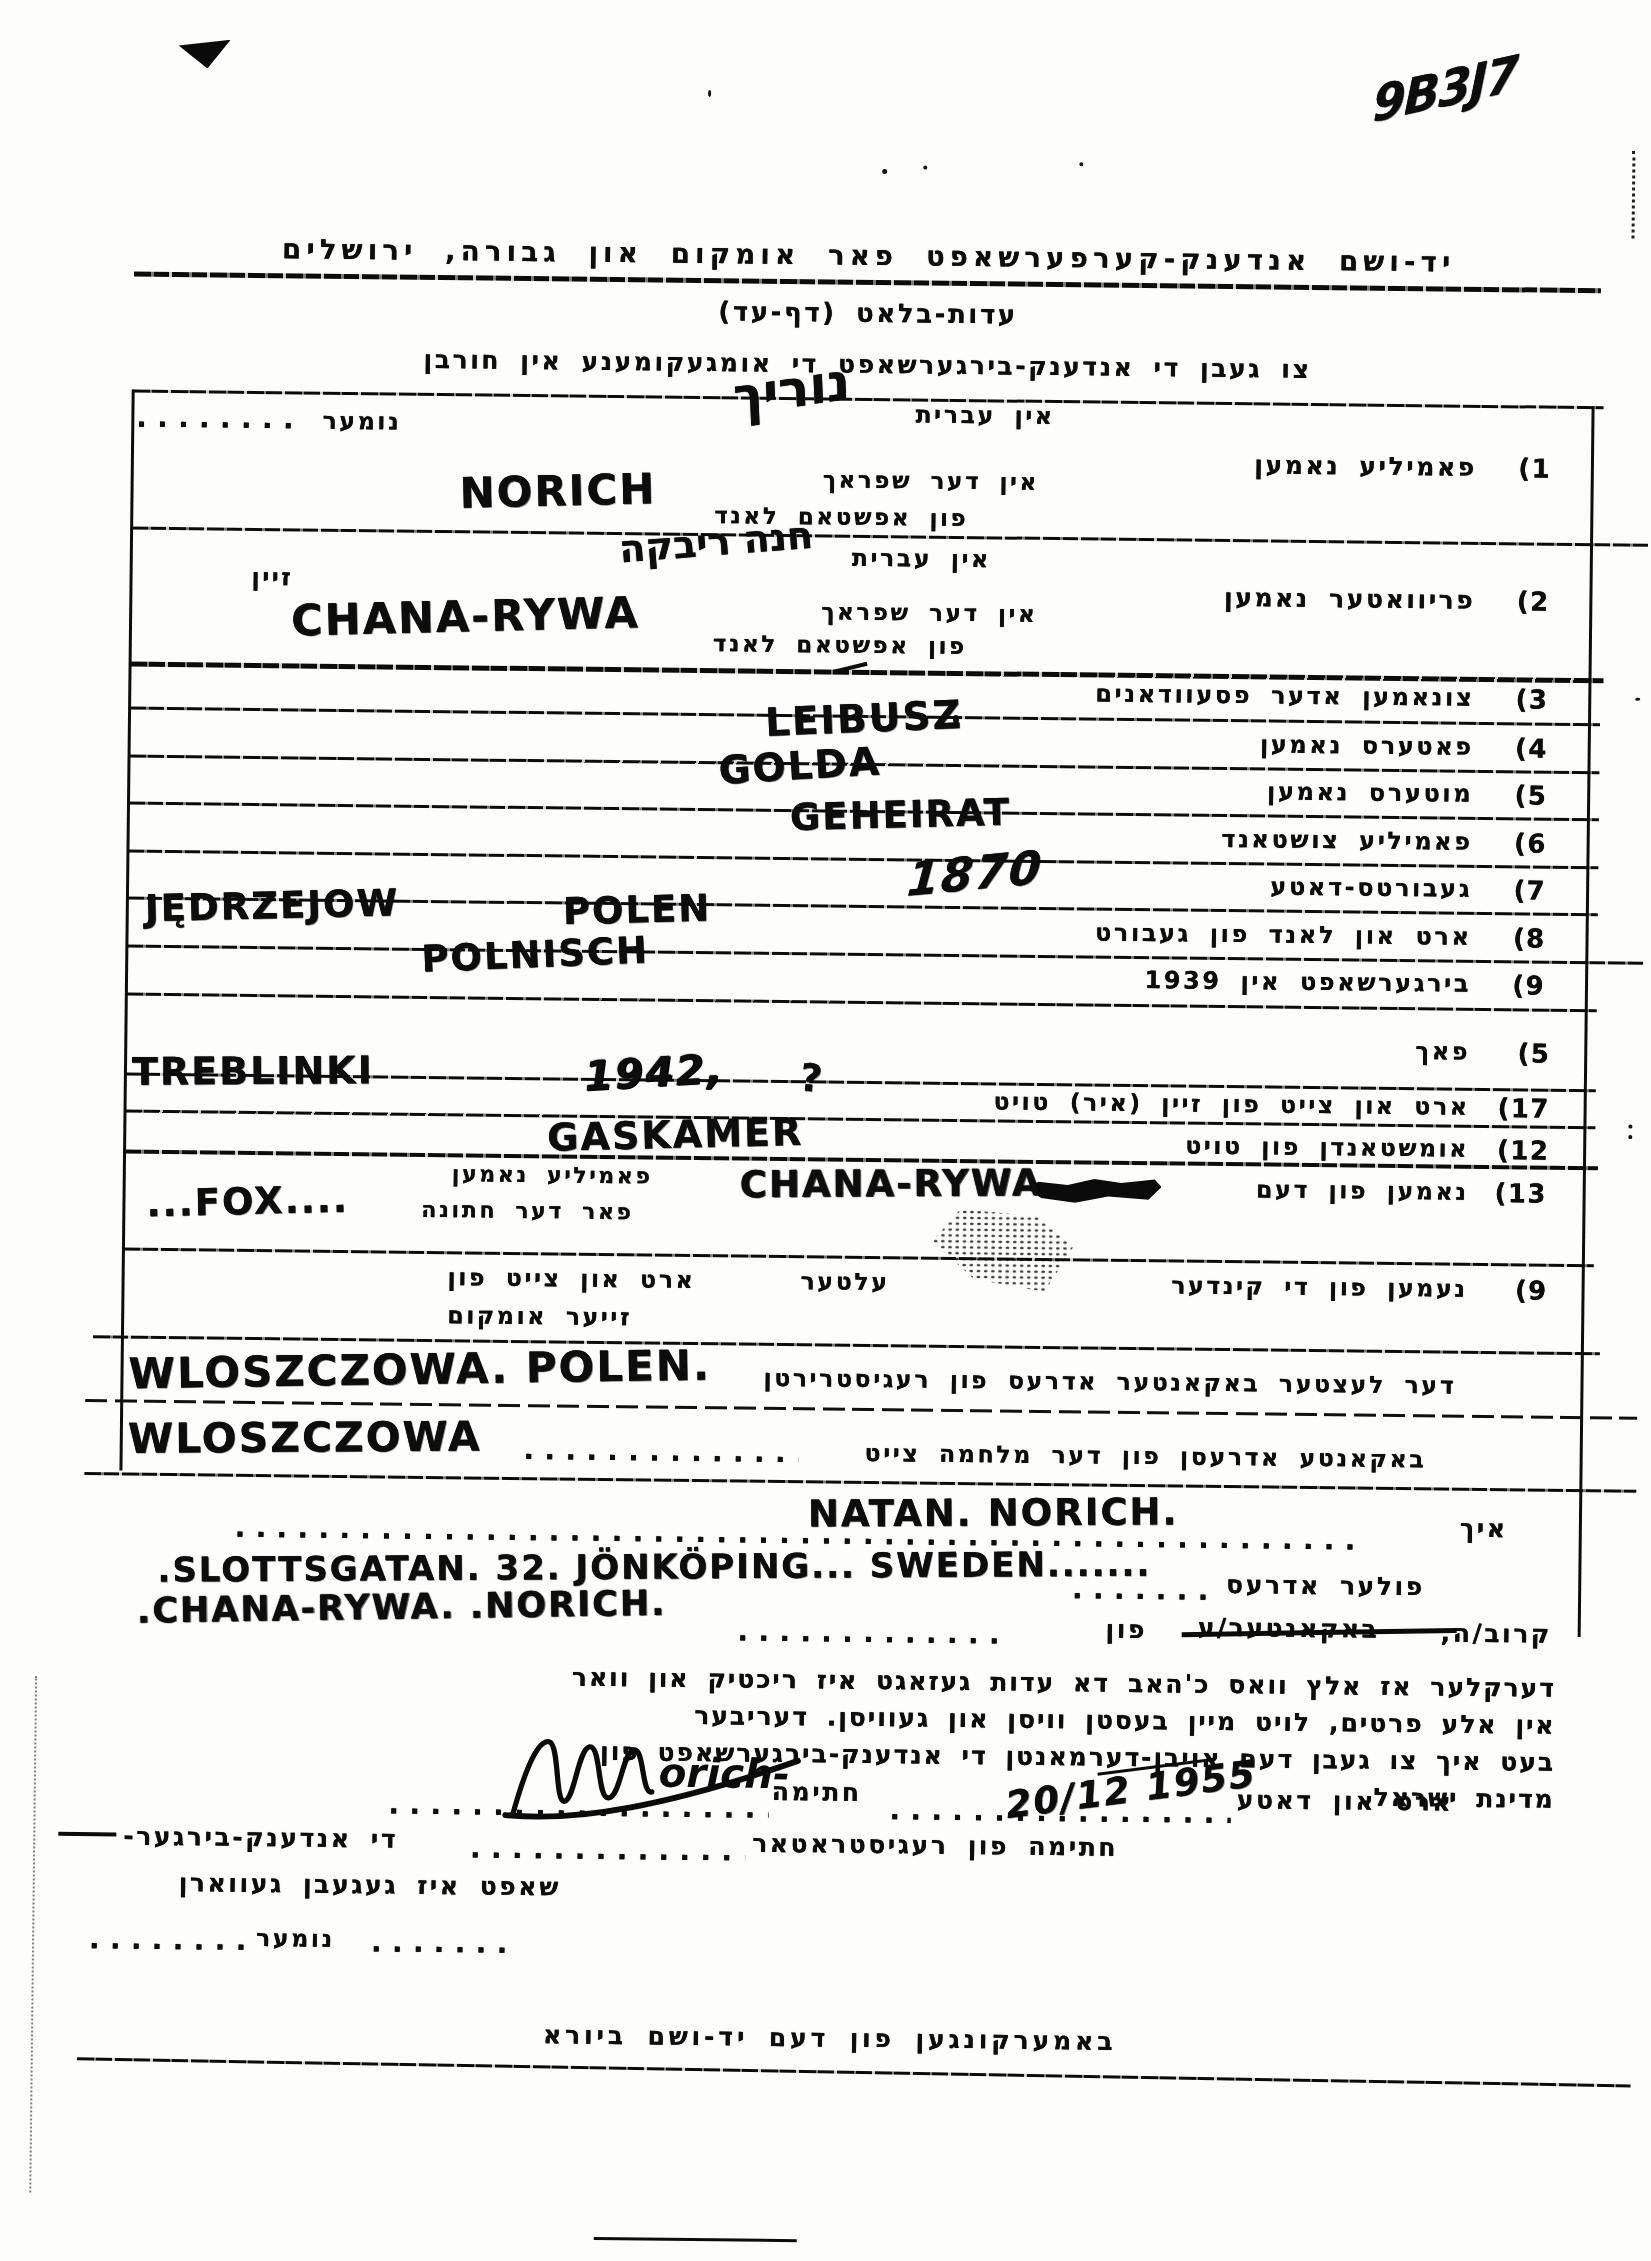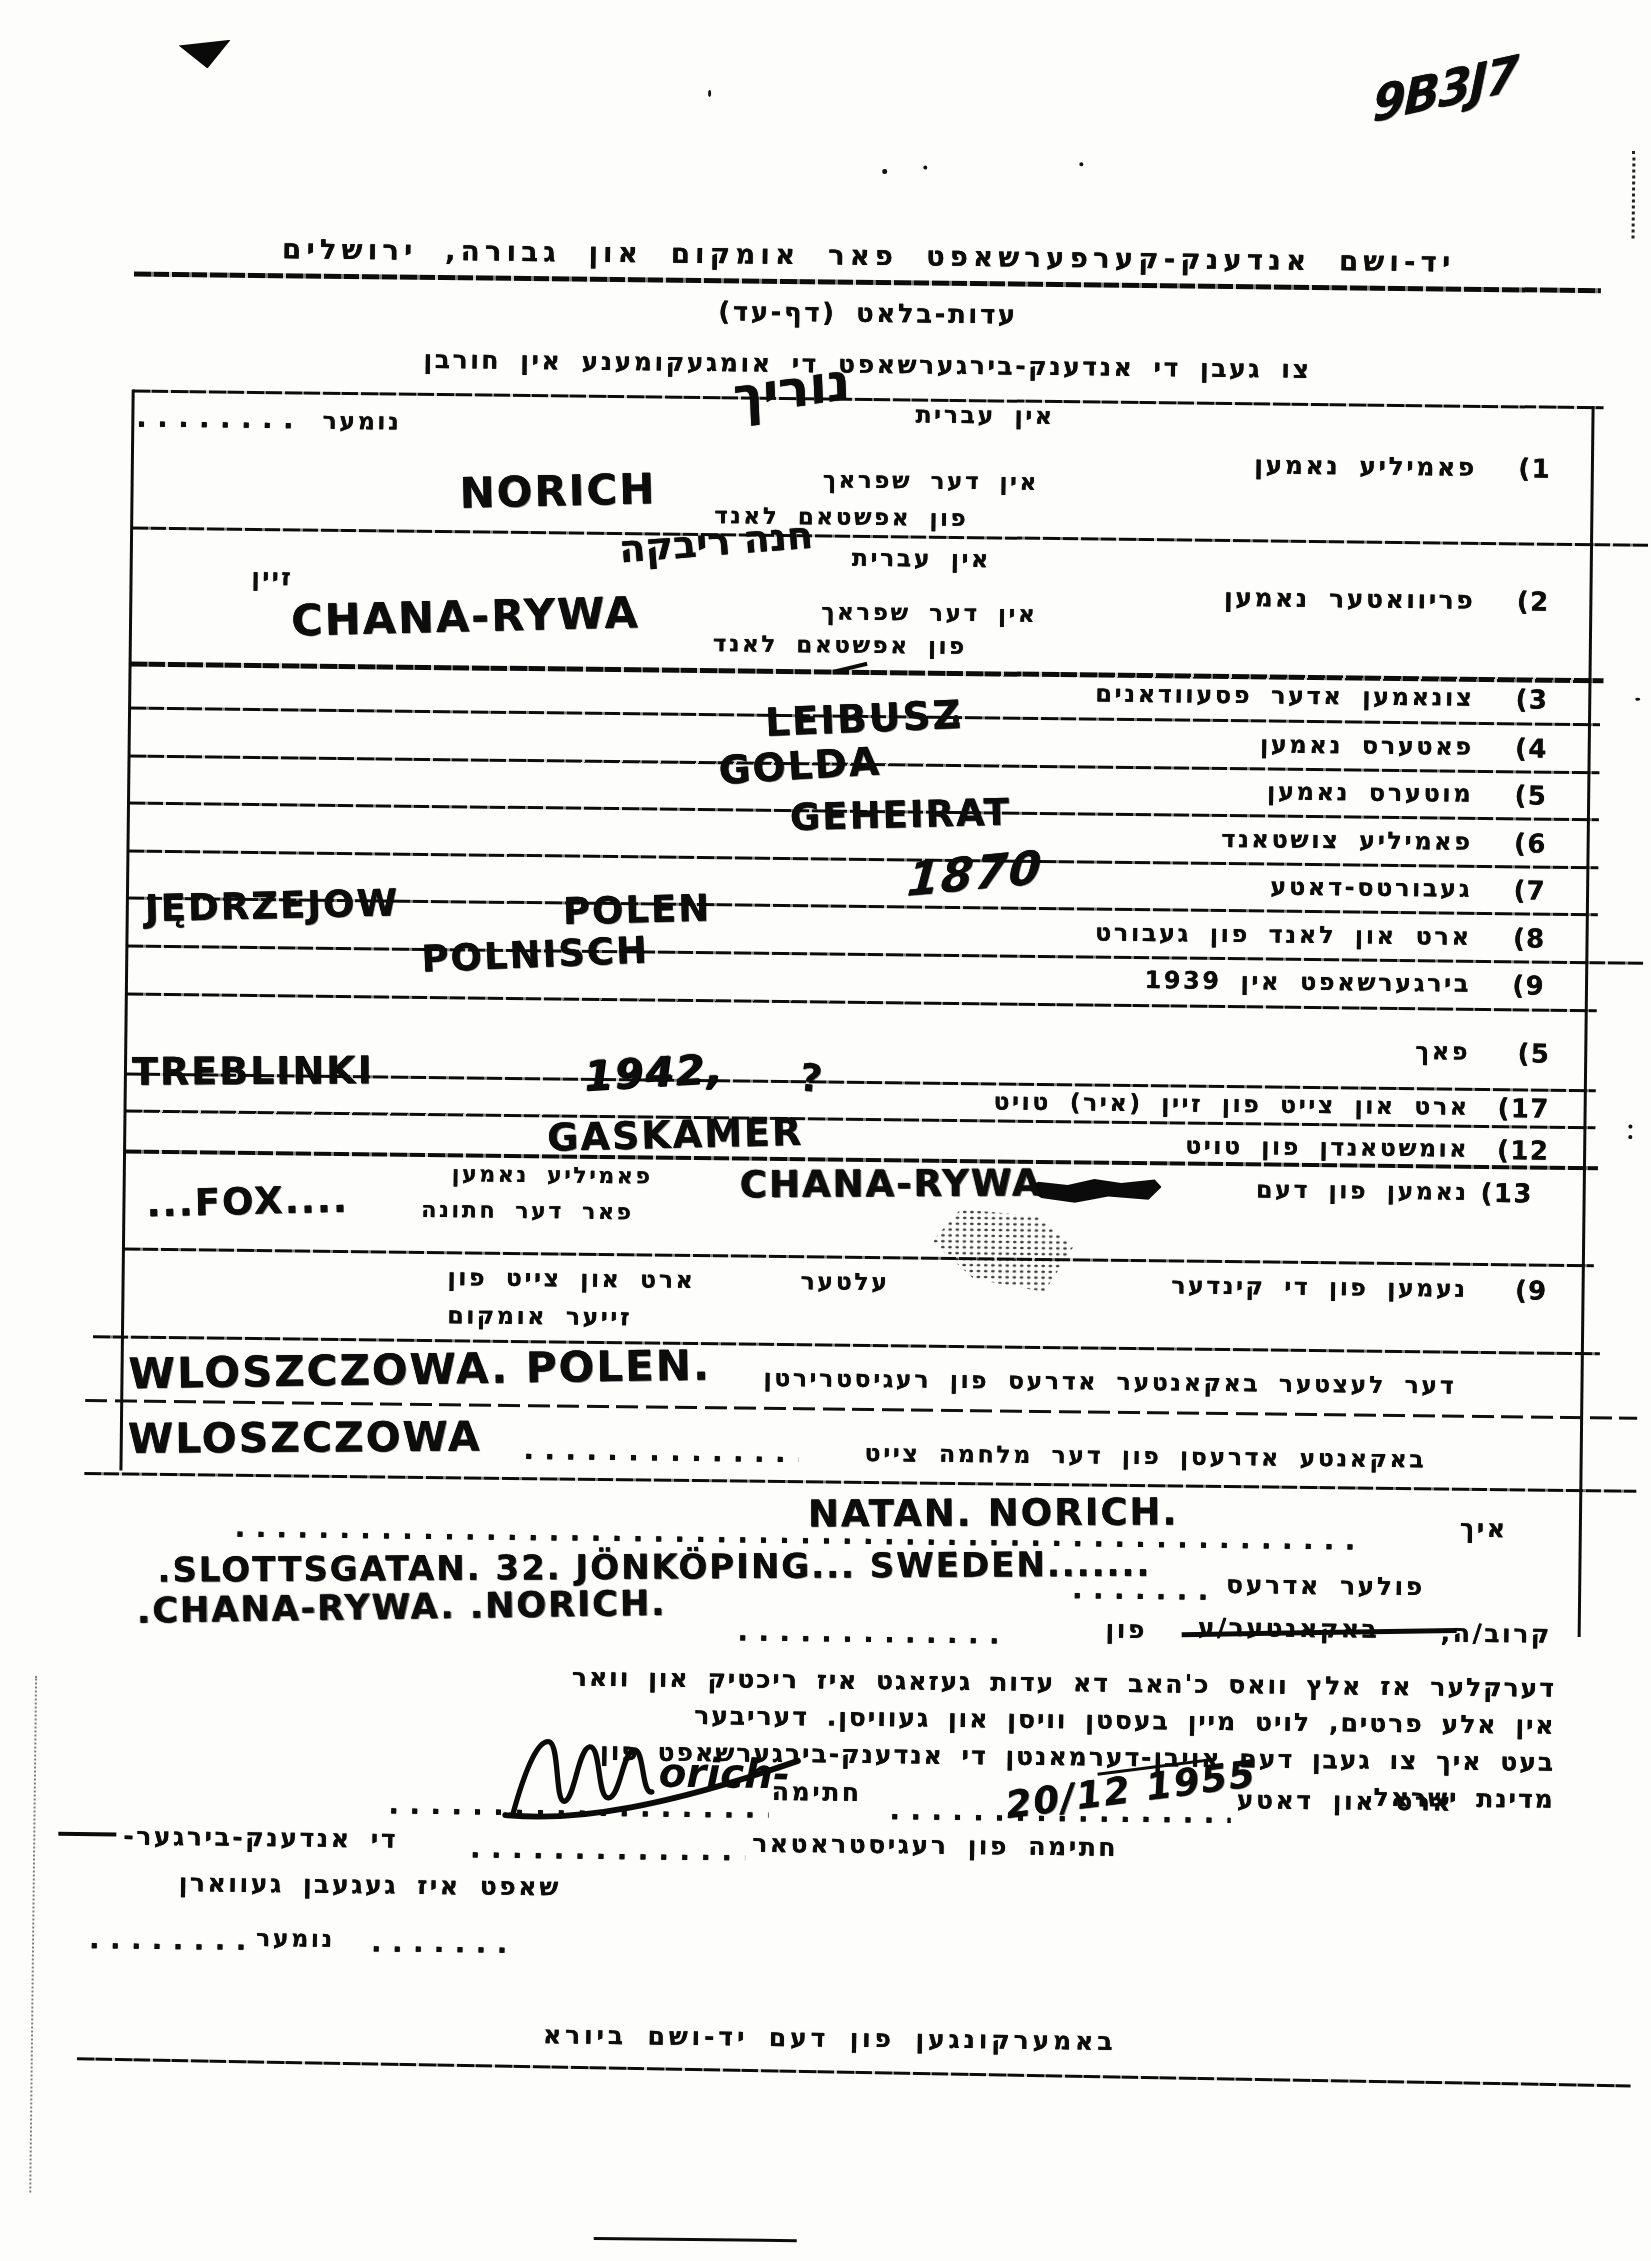--- a/index.html
+++ b/index.html
@@ -124,21 +124,21 @@
   <div class="heb" style="right:172px;top:1078px;font-size:23.6px">ארט און צייט פון זיין (איר) טויט</div>
   <div class="hw" style="left:141px;top:1048px;font-size:38px;transform:rotate(-1deg)">TREBLINKI</div>
   <div class="hw" style="left:593px;top:1043px;font-size:41px;font-style:italic;transform:rotate(-4deg);
               text-shadow:0 0 1.3px #000,1.3px 0.7px 0 #000">1942,</div>
   <div class="hw" style="left:809px;top:1049px;font-size:38px;transform:rotate(6deg)">?</div>
 
   <div class="num" style="right:92px;top:1120px">(12</div>
   <div class="heb" style="right:172px;top:1120px;font-size:23.6px">אומשטאנדן פון טויט</div>
   <div class="hw" style="left:557px;top:1107px;font-size:38px;transform:rotate(-2deg)">GASKAMER</div>
 
-  <div class="num" style="right:108px;top:1163px">(13</div>
+  <div class="num" style="right:94px;top:1163px">(13</div>
   <div class="heb" style="right:172px;top:1163px;font-size:23.6px">נאמען פון דעם</div>
   <div class="scrib" style="left:1038px;top:1167px;width:134px;height:27.5px;transform:rotate(-2deg)"></div>
   <div class="hw" style="left:750px;top:1154px;font-size:37px;transform:rotate(-1deg);text-shadow:0 0 1.3px #000,1.3px 0.7px 0 rgba(0,0,0,.6)">CHANA-RYWA</div>
   <div class="heb" style="left:462px;top:1158px;font-size:22px">פאמיליע נאמען</div>
   <div class="heb" style="left:432px;top:1194px;font-size:22px">פאר דער חתונה</div>
   <div class="hw" style="left:157px;top:1179px;font-size:37px;transform:rotate(-2deg)">...FOX....</div>
   <div class="blob" style="left:943px;top:1200px;width:141px;height:82px"></div>
 
   <div class="num" style="right:92px;top:1260px">(9</div>
   <div class="heb" style="right:172px;top:1260px;font-size:23.6px">נעמען פון די קינדער</div>

